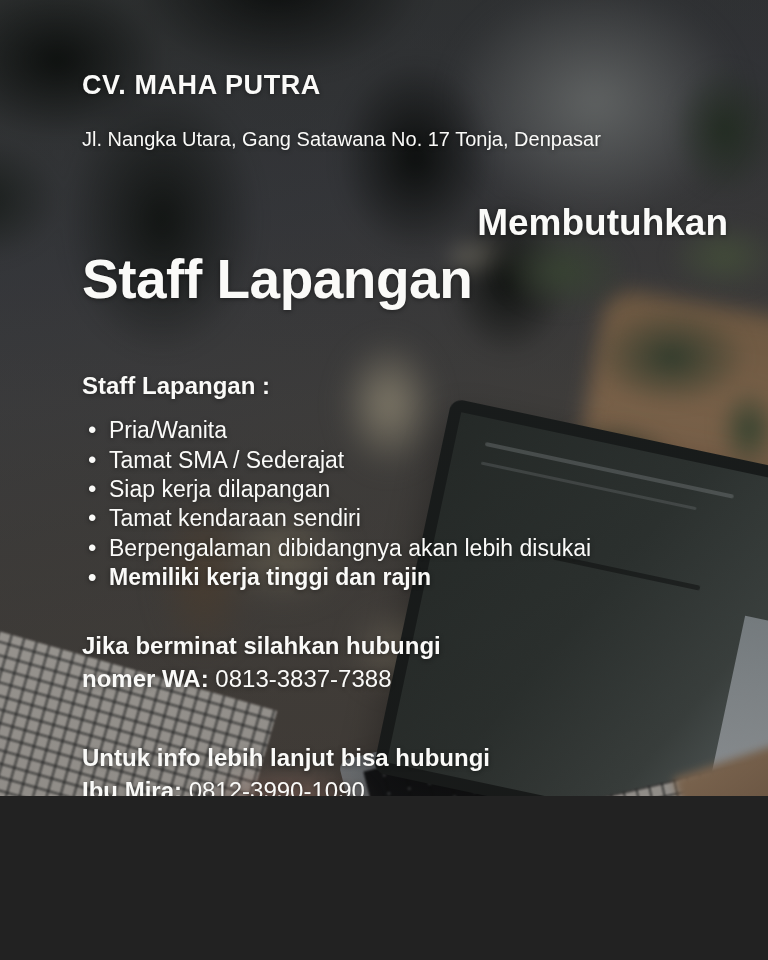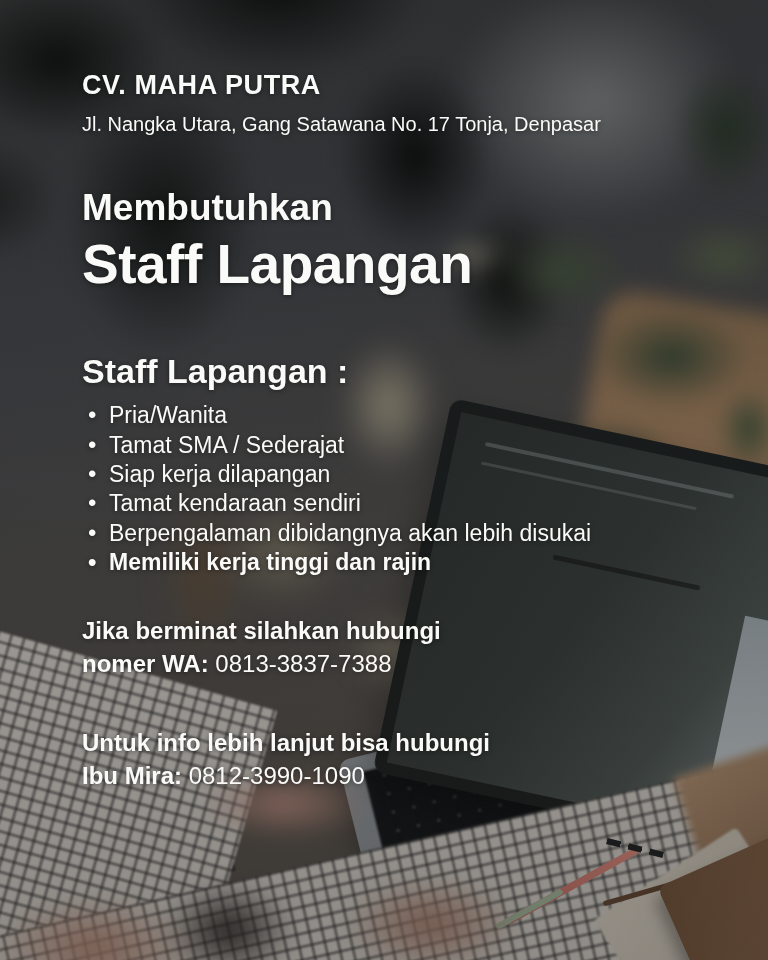--- a/index.html
+++ b/index.html
@@ -1,17 +1,17 @@
 <!DOCTYPE html>
 <html><head>
 <meta charset="utf-8">
 <style>
   html,body{margin:0;padding:0;background:#222;}
   .poster{
-    position:relative;width:768px;height:960px;overflow:hidden;
+    position:relative;width:768px;height:796px;overflow:hidden;
     font-family:"Liberation Sans",sans-serif;
     background:#ec4899;
   }
   .poster *{box-sizing:border-box;}
   
   .photo{position:absolute;inset:0;overflow:hidden;}
   .ph{position:absolute;}
   .ph-base{inset:0;background:linear-gradient(165deg,#3e4241 0%,#434549 28%,#4c4a47 55%,#534e48 78%,#564f48 100%);}
   .ph-wall{left:380px;top:-70px;width:430px;height:380px;filter:blur(12px);
     background:radial-gradient(ellipse 210px 170px at 50% 45%,#878b8a 0%,rgba(135,139,138,0) 70%);}
@@ -91,25 +91,25 @@
     background:
       radial-gradient(ellipse 150px 75px at 24% 86%,#a87e6c 0%,rgba(168,126,108,0) 70%),
       radial-gradient(ellipse 125px 50px at 58% 38%,#b08678 0%,rgba(176,134,120,0) 70%),
       radial-gradient(ellipse 130px 70px at 84% 78%,#9b7564 0%,rgba(155,117,100,0) 70%),
       radial-gradient(ellipse 95px 70px at 48% 80%,#2c2725 0%,rgba(44,39,37,0) 70%);}
   .ph-overlay{inset:0;background:linear-gradient(180deg,rgba(11,11,13,0.34) 0%,rgba(11,11,13,0.22) 50%,rgba(14,12,12,0.30) 100%);}
   
   .content{position:absolute;inset:0;padding:70px 40px 0 82px;color:#fafaf8;
     text-shadow:0 1px 5px rgba(0,0,0,0.45);}
   .company{font-size:27px;font-weight:bold;line-height:1.15;letter-spacing:0.6px;margin:0;}
-  .address{font-size:20px;line-height:26px;margin-top:10px;}
-  .intro{font-size:37px;font-weight:bold;line-height:1.15;margin-top:50px;}
+  .address{font-size:20px;line-height:26px;margin-top:25px;}
+  .intro{font-size:37px;font-weight:bold;line-height:1.15;margin-top:50px;text-align:right;}
   .position{font-size:55px;font-weight:bold;line-height:1.25;letter-spacing:-0.5px;margin-top:0;}
   .subtitle{font-size:21px;line-height:28px;margin-top:12px;}
-  .req-heading{font-size:34px;font-weight:bold;line-height:34px;margin-top:56px;}
+  .req-heading{font-size:24px;font-weight:bold;line-height:34px;margin-top:56px;}
   .req-list{list-style:none;margin:13px 0 0 0;padding:0;}
   .req-list li{position:relative;font-size:23px;line-height:29.3px;padding-left:27px;}
   .req-list li::before{content:"\2022";position:absolute;left:6px;top:-1px;font-size:24px;}
   .req-list li:last-child{font-weight:bold;}
   .contact{margin-top:37px;font-size:24px;line-height:33px;}
   .contact + .contact{margin-top:46px;}
   .contact .c-line,.contact .c-label{font-weight:bold;}
   .contact .c-number{font-weight:normal;}
 </style>
 </head>

